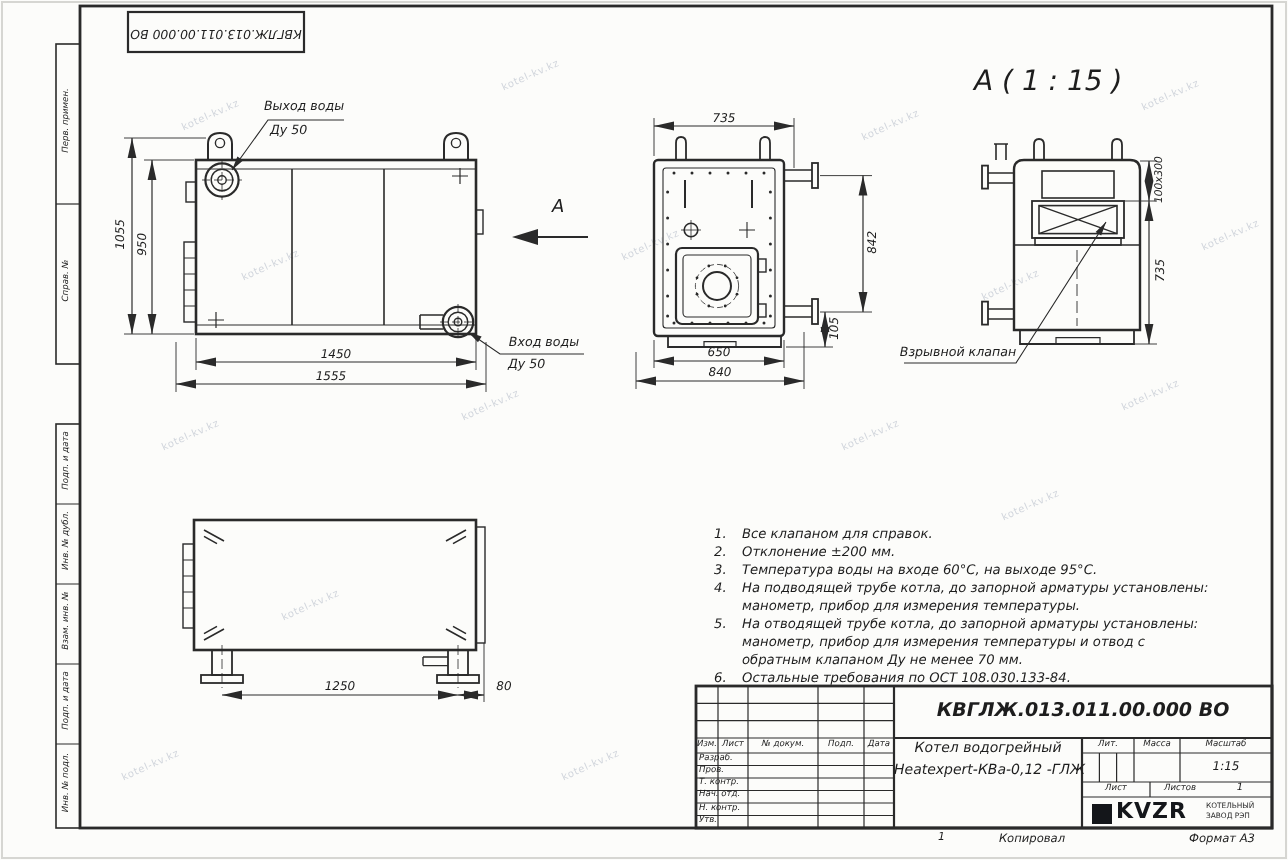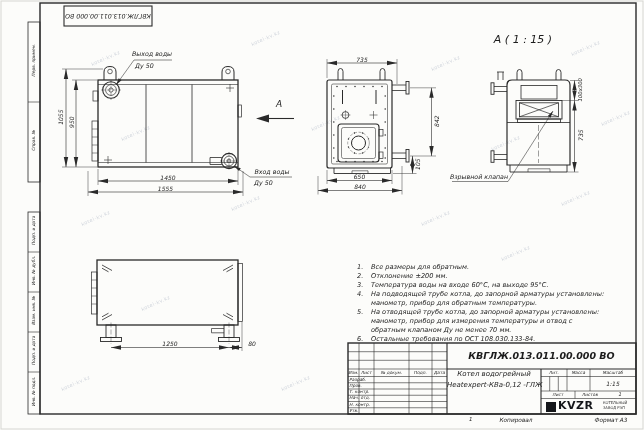--- a/index.html
+++ b/index.html
@@ -250,44 +250,44 @@
   <span class="s vt dim c" style="left:51.5px;top:119px;width:40px">950</span>
   <span class="s dim c" style="left:148px;top:174.5px;width:40px">1450</span>
   <span class="s dim c" style="left:145.5px;top:185.5px;width:40px">1555</span>
 
   <span class="s dim c" style="left:342px;top:56.5px;width:40px">735</span>
   <span class="s vt dim c" style="left:417px;top:118px;width:40px">842</span>
   <span class="s dim c" style="left:339.5px;top:174px;width:40px">650</span>
   <span class="s dim c" style="left:340px;top:184px;width:40px">840</span>
   <span class="s vt dim c" style="left:404px;top:160.5px;width:28px">105</span>
 
-  <span class="s c" style="left:487px;top:34px;width:72px;font-size:11px">А ( 1 : 15 )</span>
+  <span class="s c" style="left:487px;top:34px;width:72px;font-size:14px">А ( 1 : 15 )</span>
   <span class="s vt c" style="left:563px;top:86.5px;width:36px;font-size:5.3px">100х300</span>
   <span class="s vt dim c" style="left:563px;top:132px;width:36px">735</span>
   <span class="s c" style="left:449px;top:173.5px;width:60px;font-size:6.3px">Взрывной клапан</span>
 
   <span class="s dim c" style="left:150px;top:340.5px;width:40px">1250</span>
   <span class="s dim c" style="left:243px;top:340.5px;width:18px">80</span>
 
   <div class="notes">
     <div class="note">
         <span class="n">1.</span>
-        <span class="tx">Все размеры для обратным.</span>
+        <span class="tx">Все клапаном для справок.</span>
       </div>
     <div class="note">
         <span class="n">2.</span>
         <span class="tx">Отклонение ±200 мм.</span>
       </div>
     <div class="note">
         <span class="n">3.</span>
         <span class="tx">Температура воды на входе 60°С, на выходе 95°С.</span>
       </div>
     <div class="note">
         <span class="n">4.</span>
-        <span class="tx">На подводящей трубе котла, до запорной арматуры установлены: манометр, прибор для обратным температуры.</span>
+        <span class="tx">На подводящей трубе котла, до запорной арматуры установлены: манометр, прибор для измерения температуры.</span>
       </div>
     <div class="note">
         <span class="n">5.</span>
         <span class="tx">На отводящей трубе котла, до запорной арматуры установлены: манометр, прибор для измерения температуры и отвод с обратным клапаном Ду не менее 70 мм.</span>
       </div>
     <div class="note">
         <span class="n">6.</span>
         <span class="tx">Остальные требования по ОСТ 108.030.133-84.</span>
       </div>
   </div>

